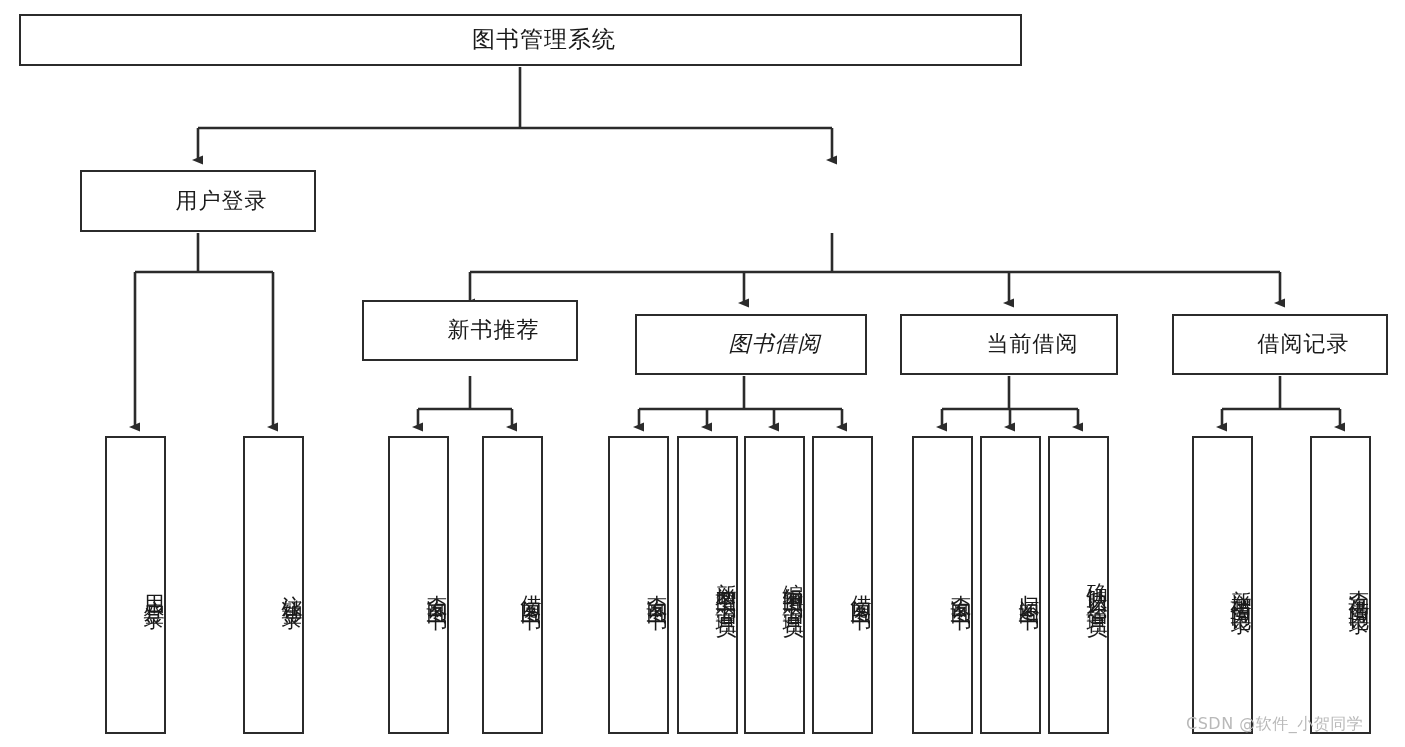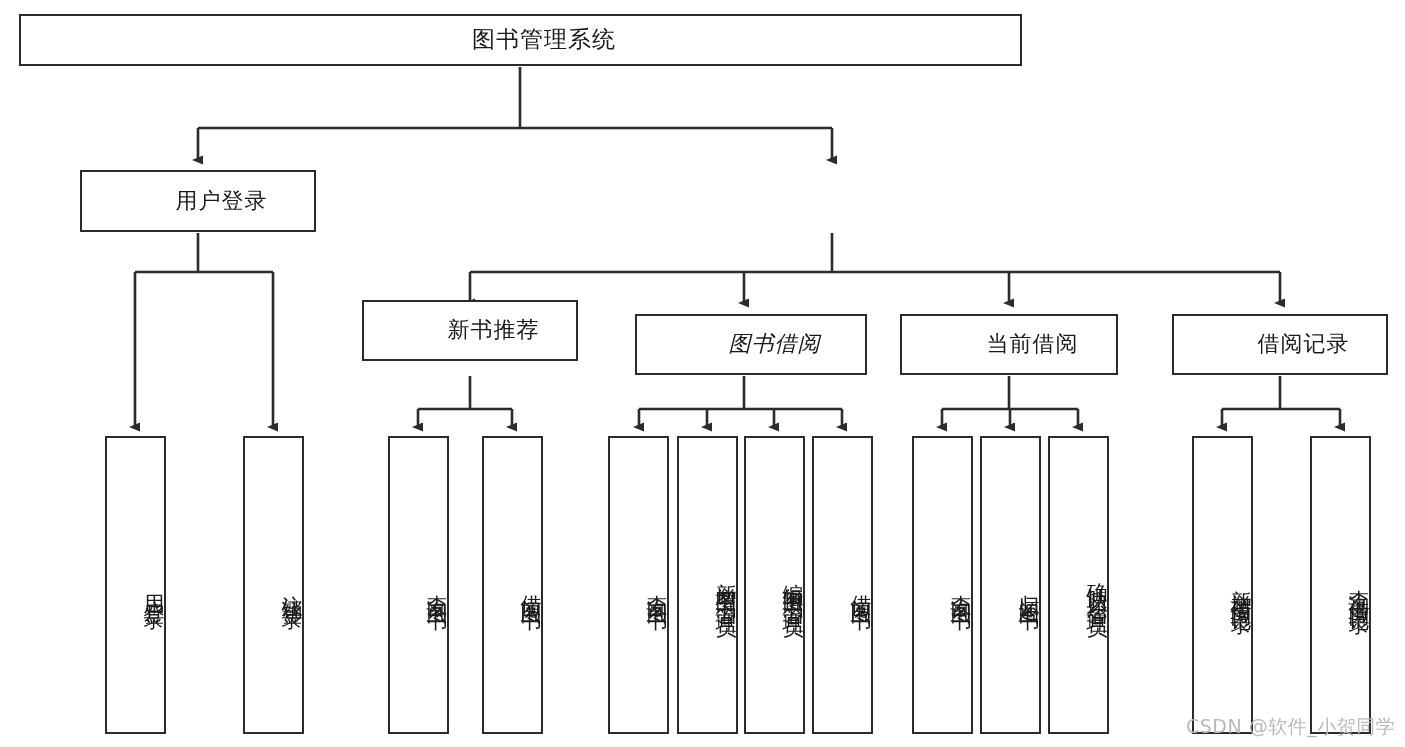--- a/index.html
+++ b/index.html
@@ -41,21 +41,21 @@
     line-height:1;
   }
   .node.v .vtext{
     writing-mode:vertical-rl;
     text-orientation:upright;
     white-space:nowrap;
   }
   .watermark{
     position:absolute;
     left:1186px;top:714px;
-    font-size:19px;
+    font-size:16px;
     color:#b9b9b9;
     letter-spacing:0.5px;
     white-space:nowrap;
   }
 </style>
 </head>
 <body>
 
 <div id="stage">
 

